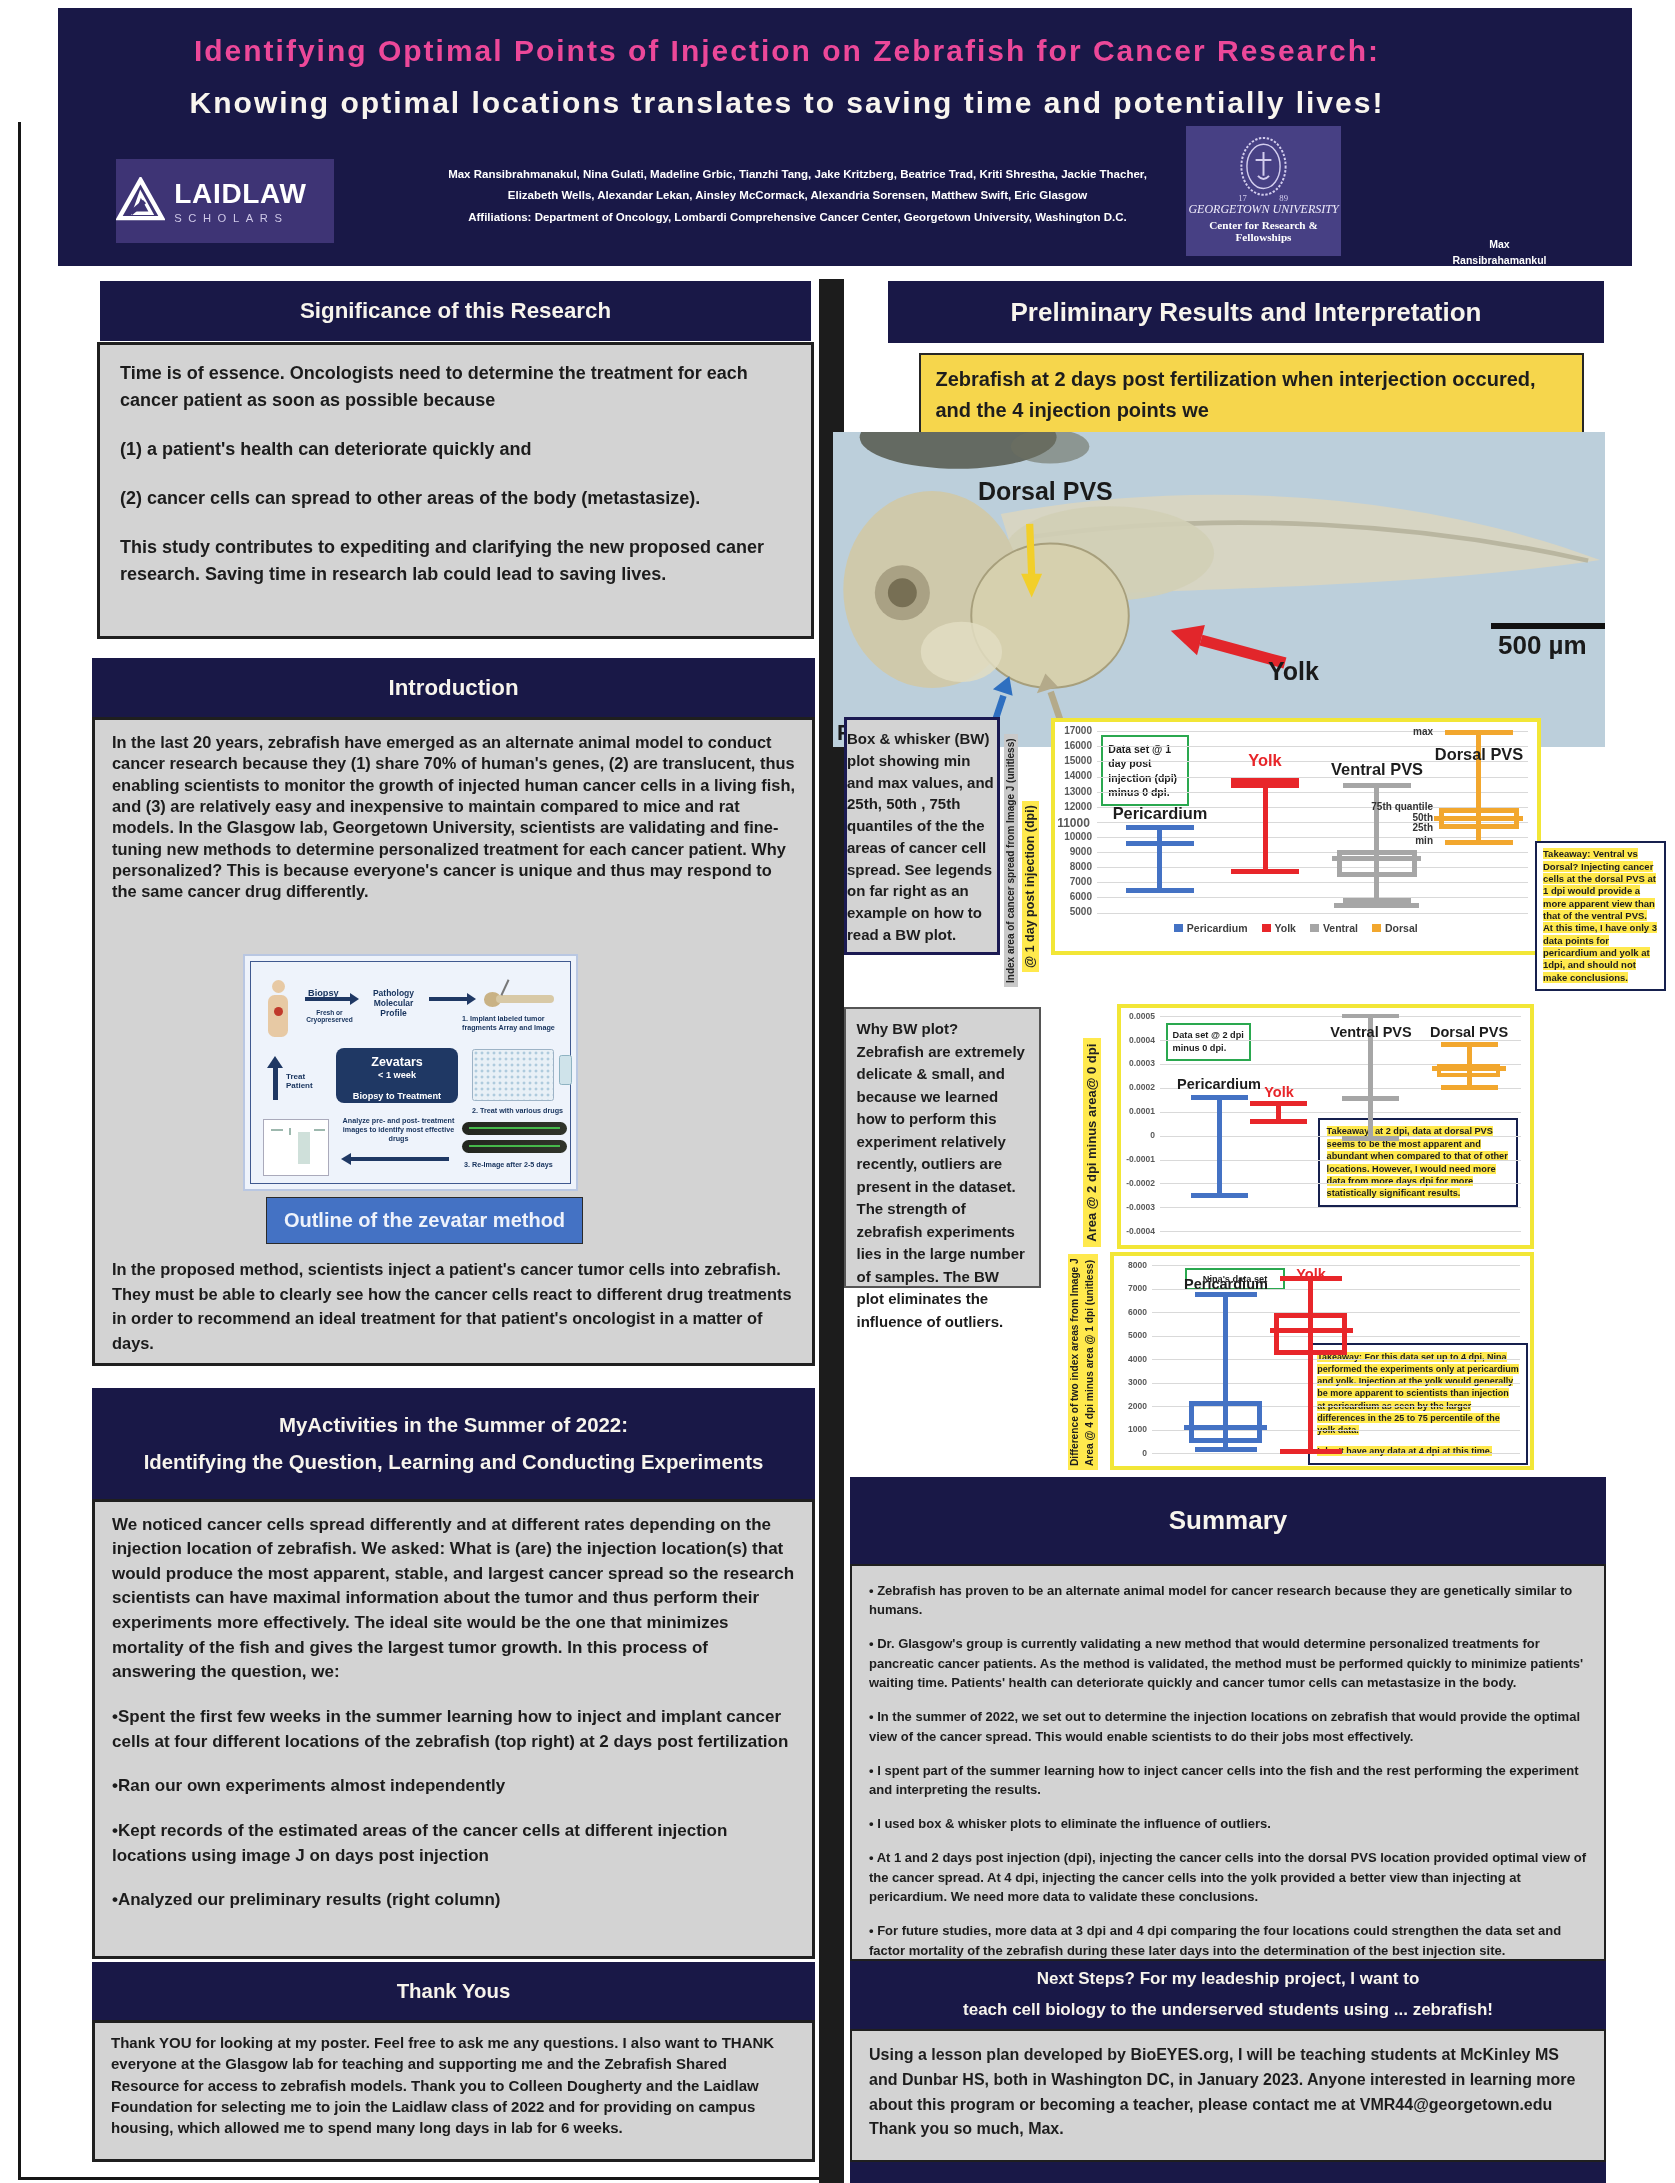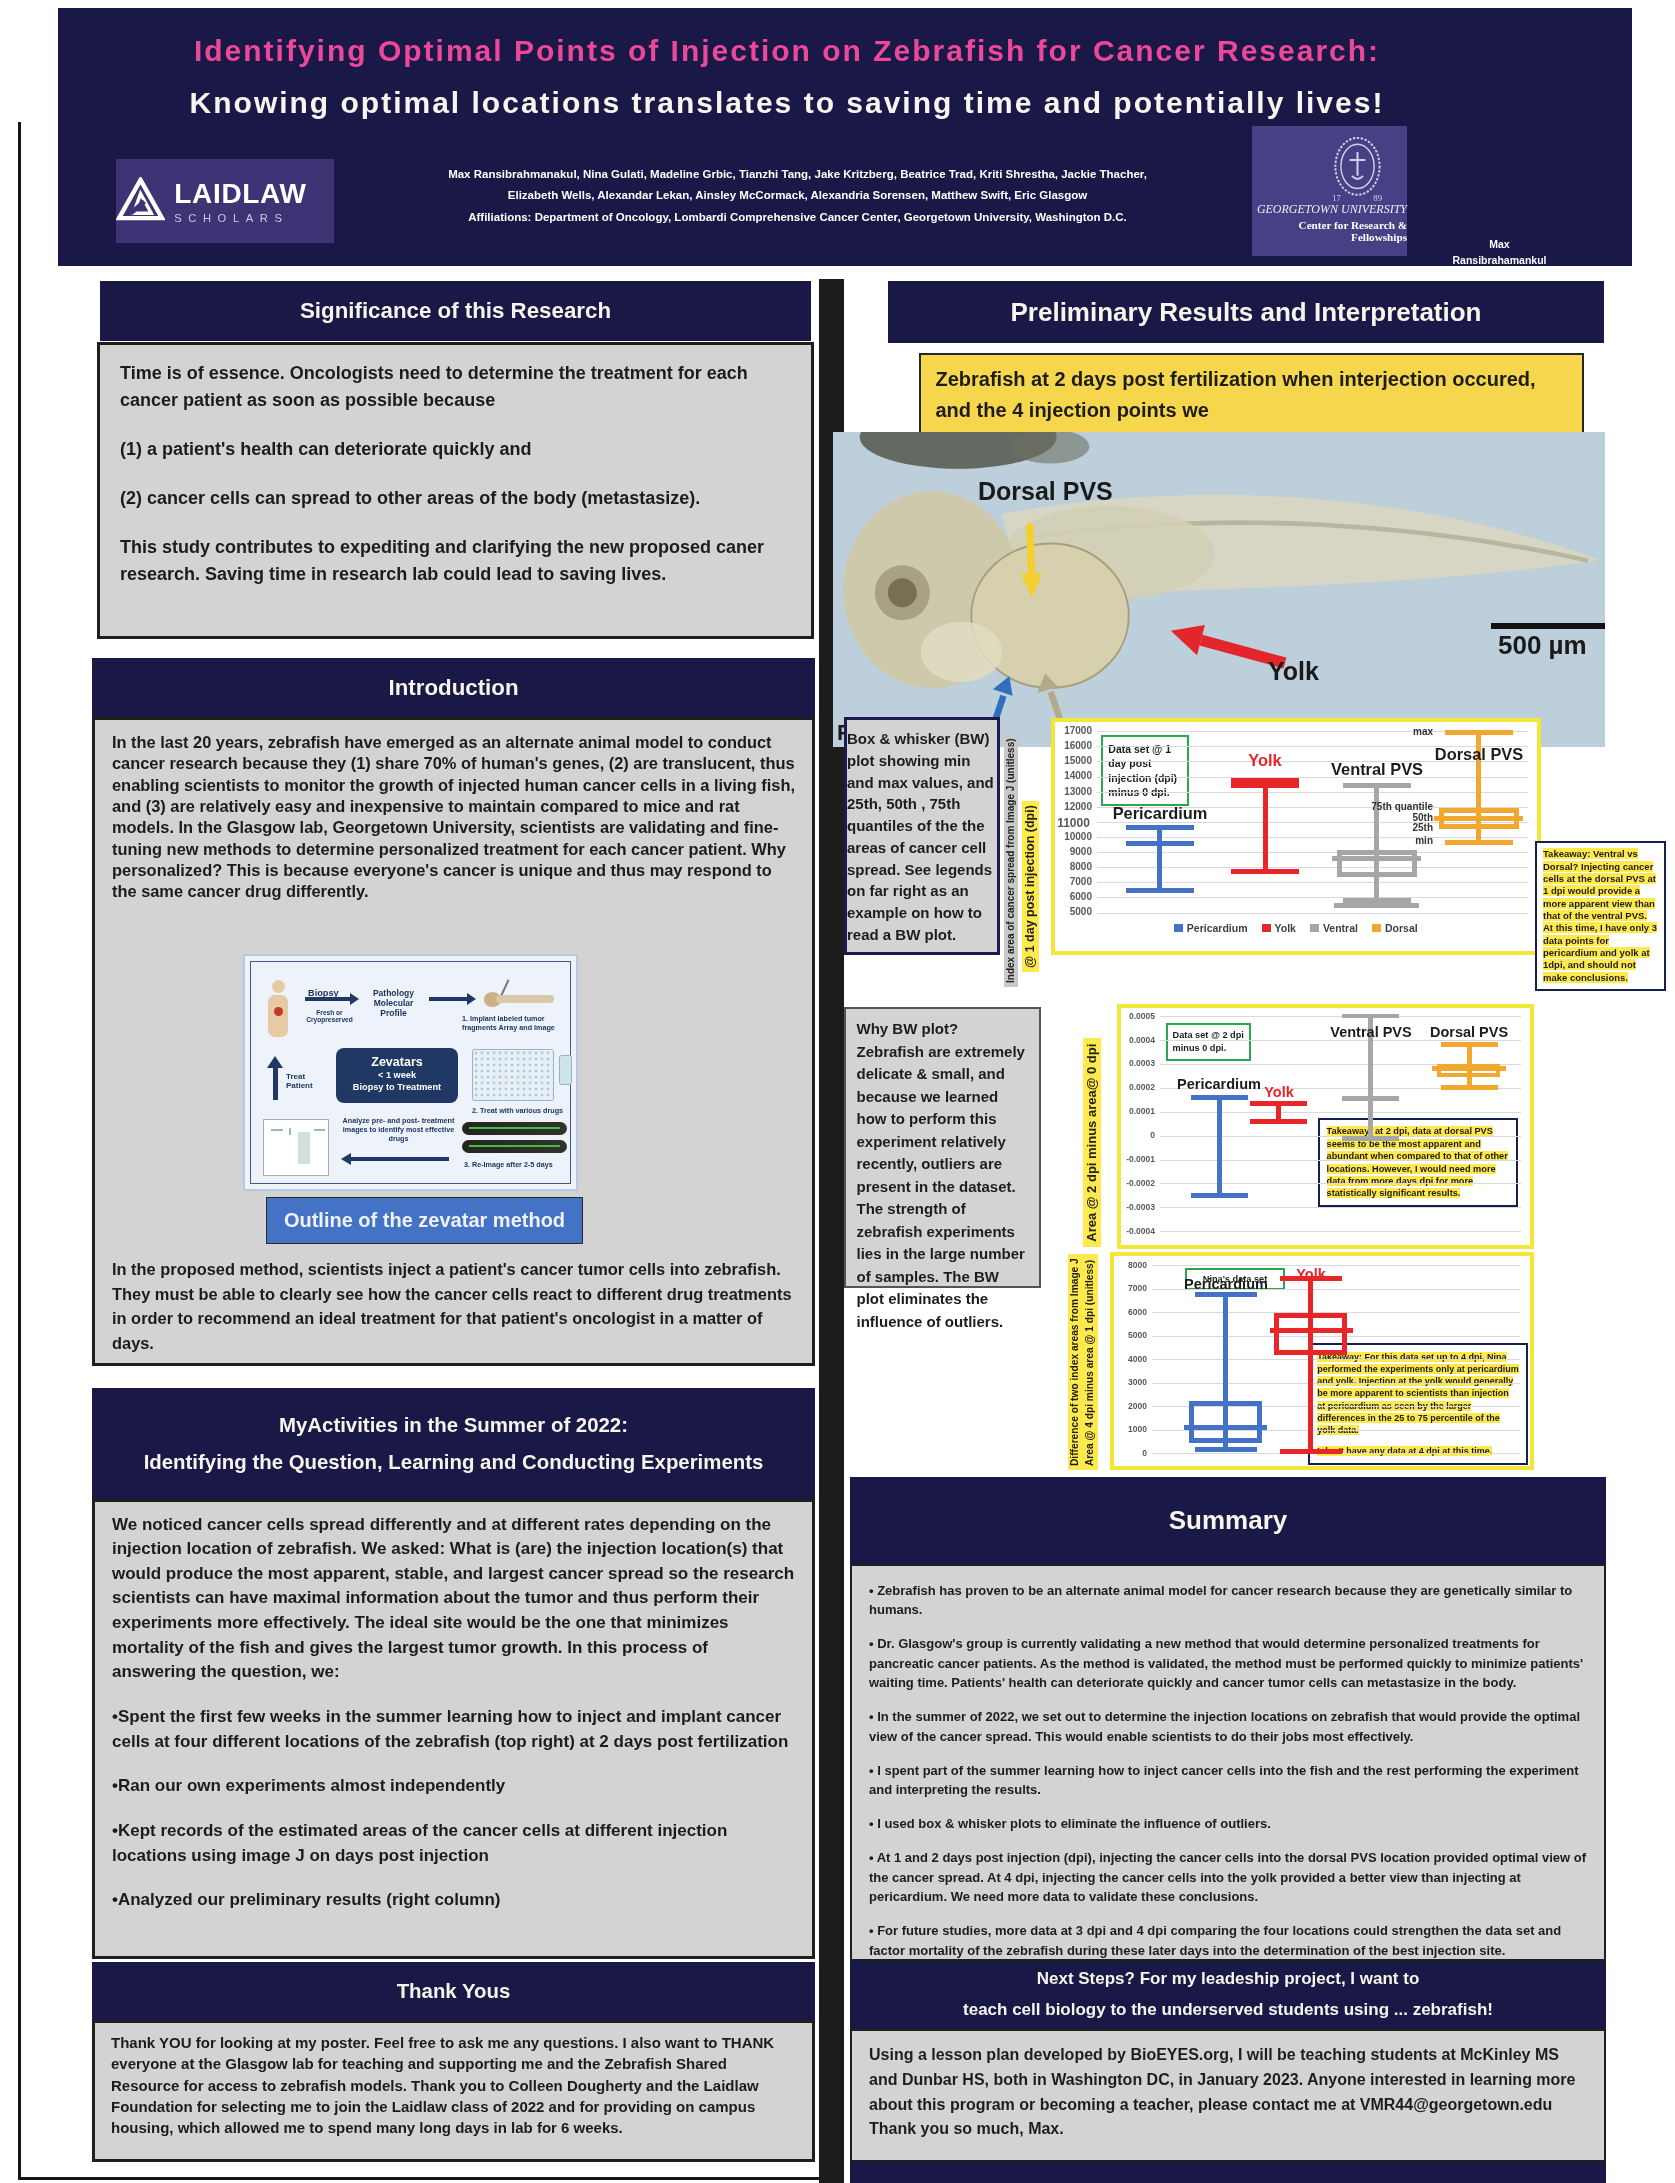--- a/index.html
+++ b/index.html
@@ -50,21 +50,21 @@
         <div style="font-size:11.2px;color:#cfc9e8;letter-spacing:6.6px;margin-top:1.3px;">SCHOLARS</div>
       </span>
     </div>
 
     <div class="abs" style="left:309px;top:156px;width:861px;text-align:center;color:#ffffff;font-weight:bold;font-size:11.5px;line-height:1.85;">
       <div>Max Ransibrahmanakul, Nina Gulati, Madeline Grbic, Tianzhi Tang, Jake Kritzberg, Beatrice Trad, Kriti Shrestha, Jackie Thacher,</div>
       <div>Elizabeth Wells, Alexandar Lekan, Ainsley McCormack, Alexandria Sorensen, Matthew Swift, Eric Glasgow</div>
       <div>Affiliations: Department of Oncology, Lombardi Comprehensive Cancer Center, Georgetown University, Washington D.C.</div>
     </div>
 
-    <div class="abs" style="left:1194px;top:118px;width:155px;height:130px;background:#474084;text-align:right;">
+    <div class="abs" style="left:1128px;top:118px;width:155px;height:130px;background:#474084;text-align:center;">
       <span style="display:block;margin-top:4px;">
         <svg viewBox="0 0 120 100" width="99" height="79">
           <ellipse cx="60" cy="46" rx="28" ry="36" fill="none" stroke="#d3cdee" stroke-width="2.5" stroke-dasharray="3 2"></ellipse>
           <ellipse cx="60" cy="46" rx="21" ry="28" fill="none" stroke="#d3cdee" stroke-width="1.8"></ellipse>
           <path d="M60 28 v30 M50 38 h20 M53 58 q7 8 14 0" fill="none" stroke="#d3cdee" stroke-width="2.5"></path>
           <text x="28" y="90" fill="#d3cdee" font-size="11" font-family="Liberation Serif, serif">17</text>
           <text x="80" y="90" fill="#d3cdee" font-size="11" font-family="Liberation Serif, serif">89</text>
         </svg>
       </span>
       <div style="font-family:'Liberation Serif',serif;font-style:italic;font-size:12px;color:#efecfb;margin-top:-9.2px;">GEORGETOWN UNIVERSITY</div>
@@ -117,21 +117,21 @@
       <div class="abs" style="left:239px;top:32px;width:72px;height:20px;">
         <div style="position:absolute;left:0;top:4px;width:17px;height:14.5px;border-radius:50%;background:#c9b285;"></div>
         <div style="position:absolute;left:12px;top:6.6px;width:58px;height:8px;border-radius:5.3px;background:#d8c9a6;"></div>
         <div style="position:absolute;left:20px;top:-9.2px;width:2px;height:17px;background:#777;transform:rotate(25deg);"></div>
       </div>
       <div class="fig-label" style="left:217px;top:58px;width:109px;font-size:7.2px;color:#16325c;">1. Implant labeled tumor fragments Array and Image</div>
 
       <div class="abs" style="left:91px;top:92px;width:122px;height:55px;background:#1f3864;border-radius:8px;color:#fff;text-align:center;">
         <div style="font-size:12.5px;font-weight:bold;margin-top:6.6px;">Zevatars</div>
         <div style="font-size:9.2px;margin-top:1.3px;">&lt; 1 week</div>
-        <div style="font-size:9.2px;margin-top:2px;">Biopsy to Treatment</div>
+        <div style="font-size:9.2px;margin-top:11px;">Biopsy to Treatment</div>
       </div>
 
       <div class="abs" style="left:227px;top:93px;width:80px;height:50px;background:#e8f0f6;border:1.3px solid #9db3c6;border-radius:2.6px;background-image:radial-gradient(circle,#aecbdd 1.3px,transparent 1.7px);background-size:6px 6px;"></div>
       <div class="abs" style="left:314px;top:99px;width:10.5px;height:28px;background:#cfe3ea;border:1.3px solid #8fb3c2;border-radius:2.6px;"></div>
       <div class="fig-label" style="left:227px;top:150px;width:105px;font-size:7.2px;color:#16325c;">2. Treat with various drugs</div>
 
       <div class="abs" style="left:217px;top:166px;width:105px;height:13px;border-radius:6.6px;background:linear-gradient(90deg,#23261f,#30342a);box-shadow:inset 0 -2px 0 #1c1% f16;">
         <div style="margin:5.3px 6.6px 0;height:2px;background:#46b94a;"></div>
       </div>
       <div class="abs" style="left:217px;top:184px;width:105px;height:13px;border-radius:6.6px;background:linear-gradient(90deg,#23261f,#30342a);">

